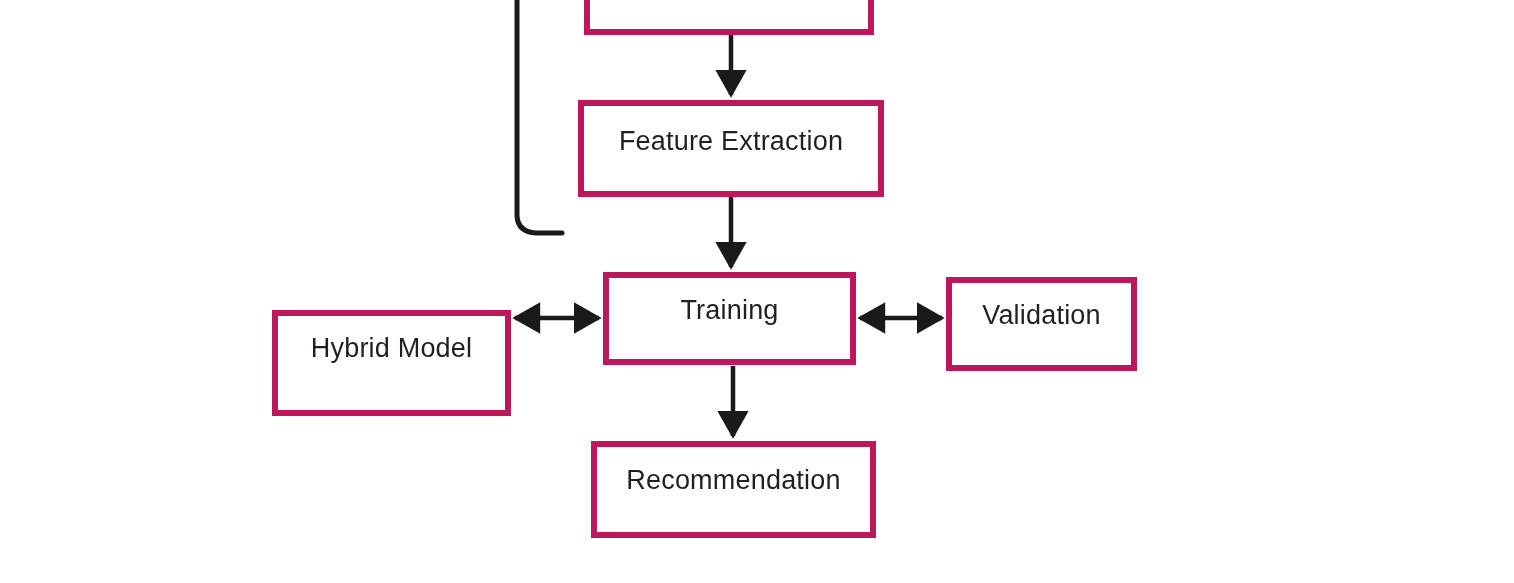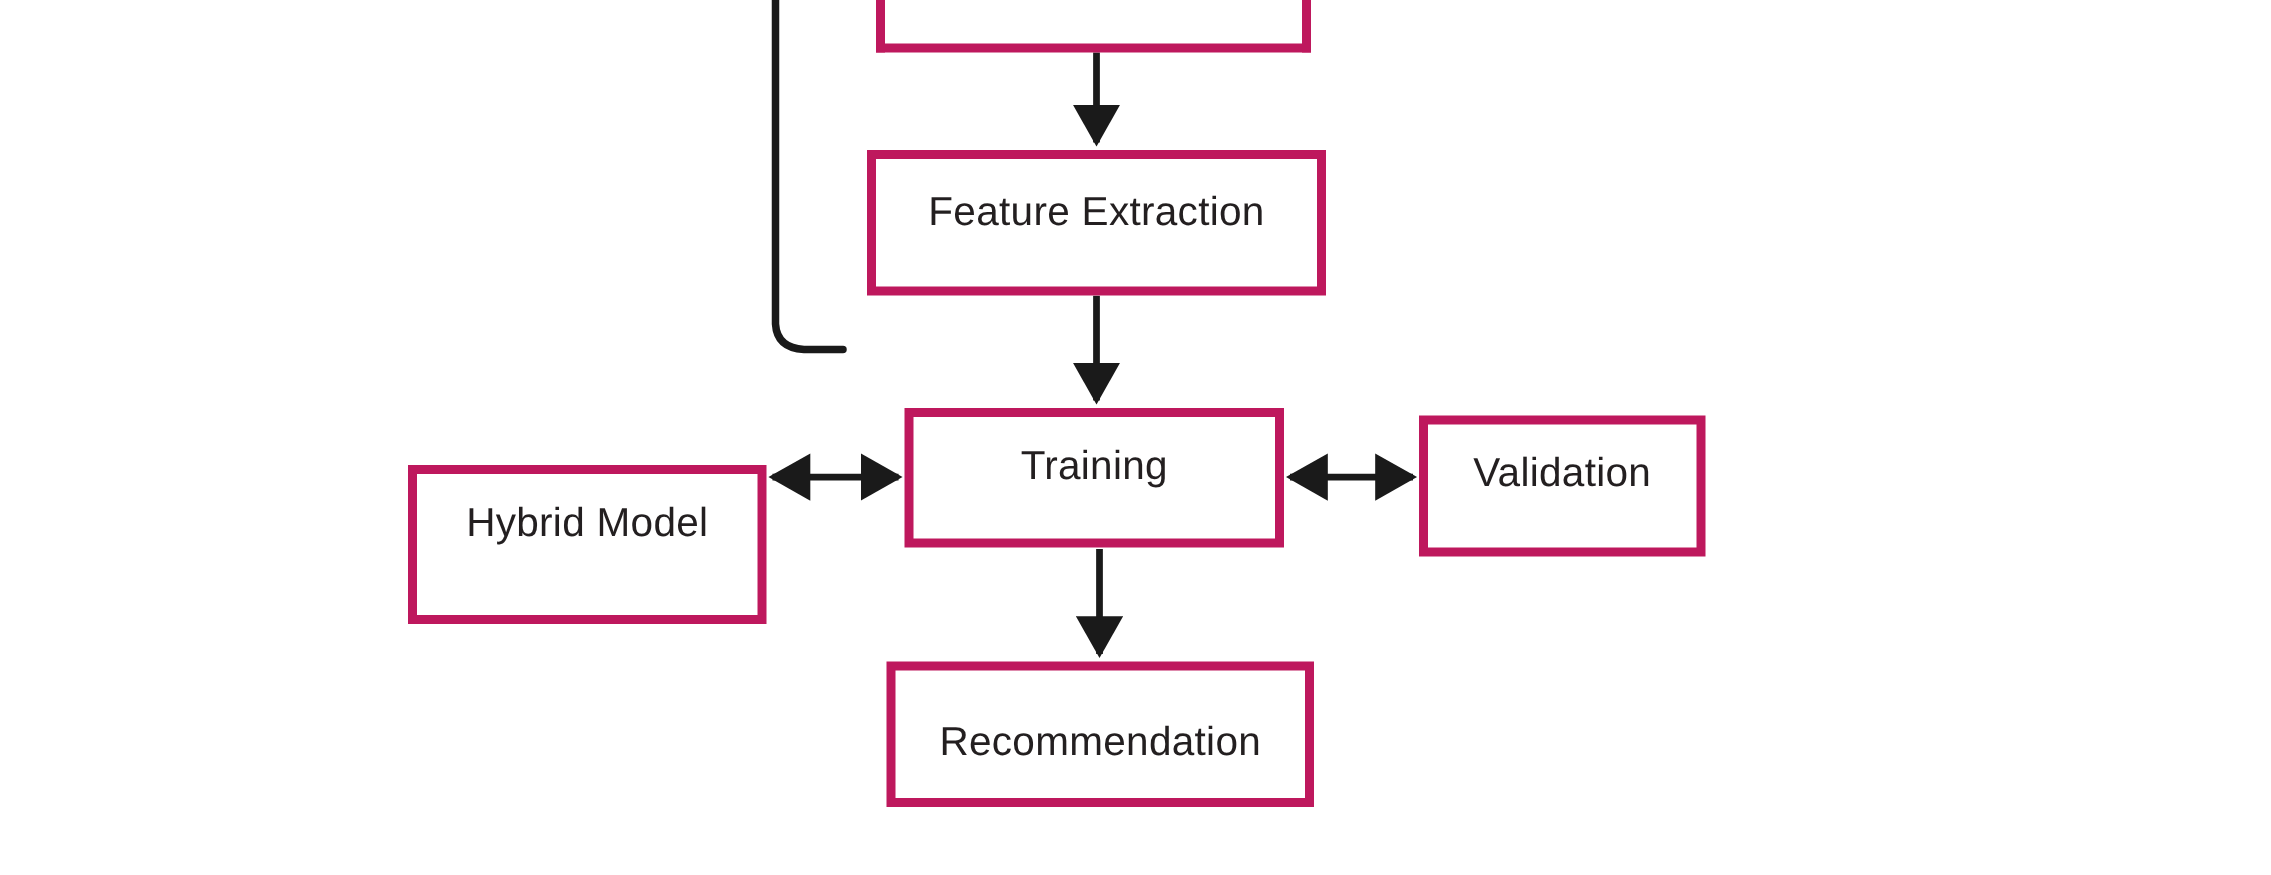--- a/index.html
+++ b/index.html
@@ -76,21 +76,21 @@
     top: 277px;
     width: 191px;
     height: 94px;
     padding-top: 18px;
   }
   #node-recommendation {
     left: 591px;
     top: 441px;
     width: 285px;
     height: 97px;
-    padding-top: 33px;
+    padding-top: 19px;
   }
 </style>
 </head>
 <body>
 
 <div id="canvas">
 
   <svg id="vector-layer" viewBox="0 0 1514 583" width="1514" height="583" xmlns="http://www.w3.org/2000/svg">
     <defs>
       <marker id="arrowhead-end" markerWidth="7" markerHeight="7" refX="5.6" refY="3.5" orient="auto" markerUnits="strokeWidth">

